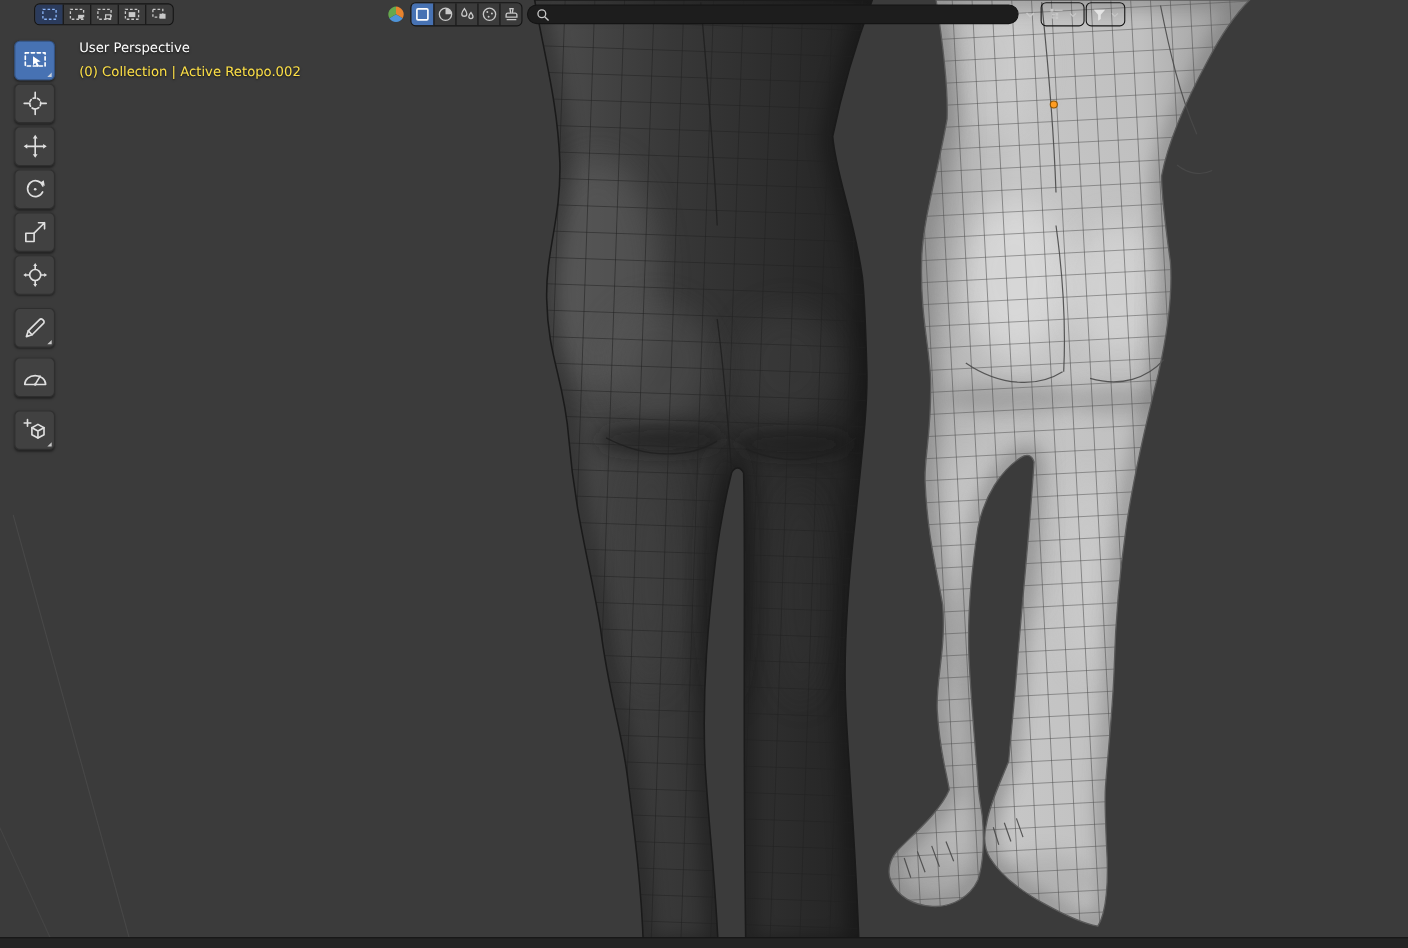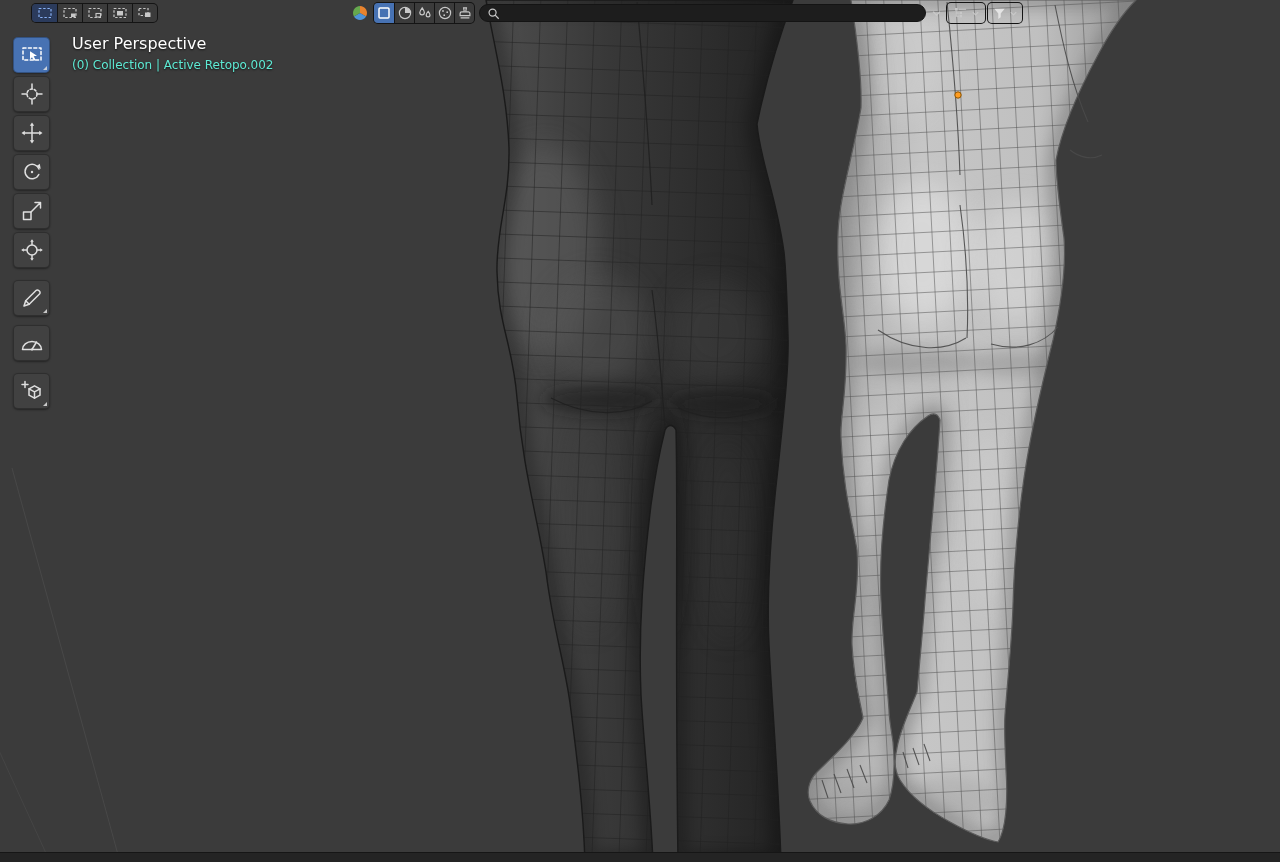--- a/index.html
+++ b/index.html
@@ -47,22 +47,22 @@
   .tool svg .f{fill:#dfdfdf;stroke:none}
   .tool.active svg [stroke]{stroke:#fff}
   .tool.active svg .f{fill:#fff}
   .tool.has-sub::after{content:"";position:absolute;right:3px;bottom:3px;width:0;height:0;
     border-left:4px solid transparent;border-bottom:4px solid rgba(225,225,225,.85)}
   .gapA{margin-top:9px}
   .gapB{margin-top:6px}
 
   
   .overlay{position:absolute;left:72px;top:36px;z-index:20;color:#fff;text-shadow:0 1px 2px rgba(0,0,0,.7)}
-  .overlay .l1{font-size:16px;line-height:15px}
-  .overlay .l2{font-size:12px;line-height:14px;margin-top:7px;color:#5eead4}
+  .overlay .l1{font-size:12px;line-height:15px}
+  .overlay .l2{font-size:12px;line-height:14px;margin-top:7px;color:#fde047}
 
   
   .bottomstrip{position:absolute;left:0;right:0;bottom:0;height:9px;background:#242424;border-top:1px solid #161616;z-index:40}
 </style>
 </head>
 <body>
 
 <svg class="vp" width="1280" height="862" viewBox="0 0 1280 862">
   <defs>
     <pattern id="gridD" width="27" height="24" patternUnits="userSpaceOnUse" patternTransform="rotate(2)">

